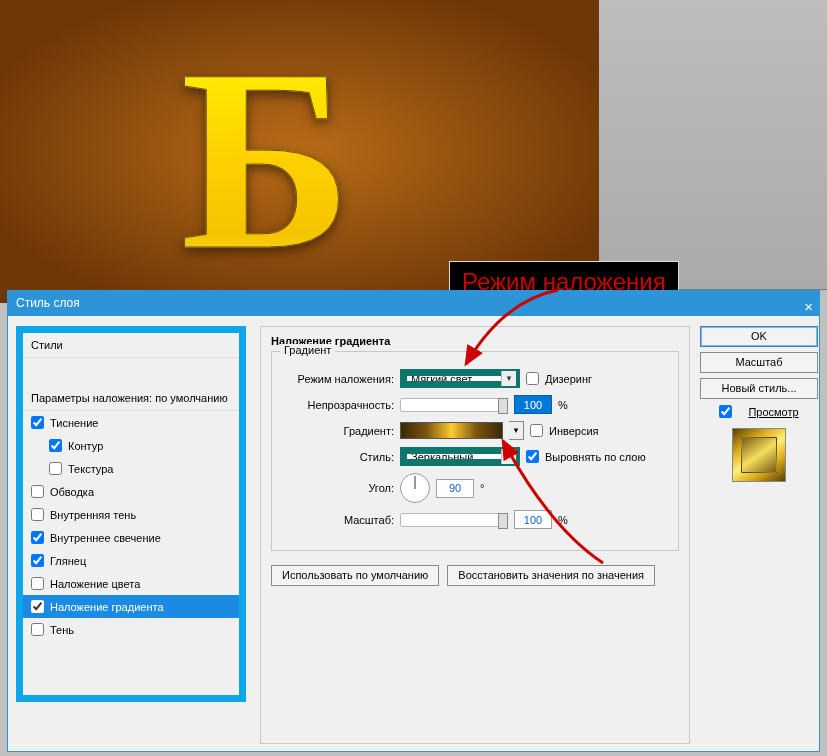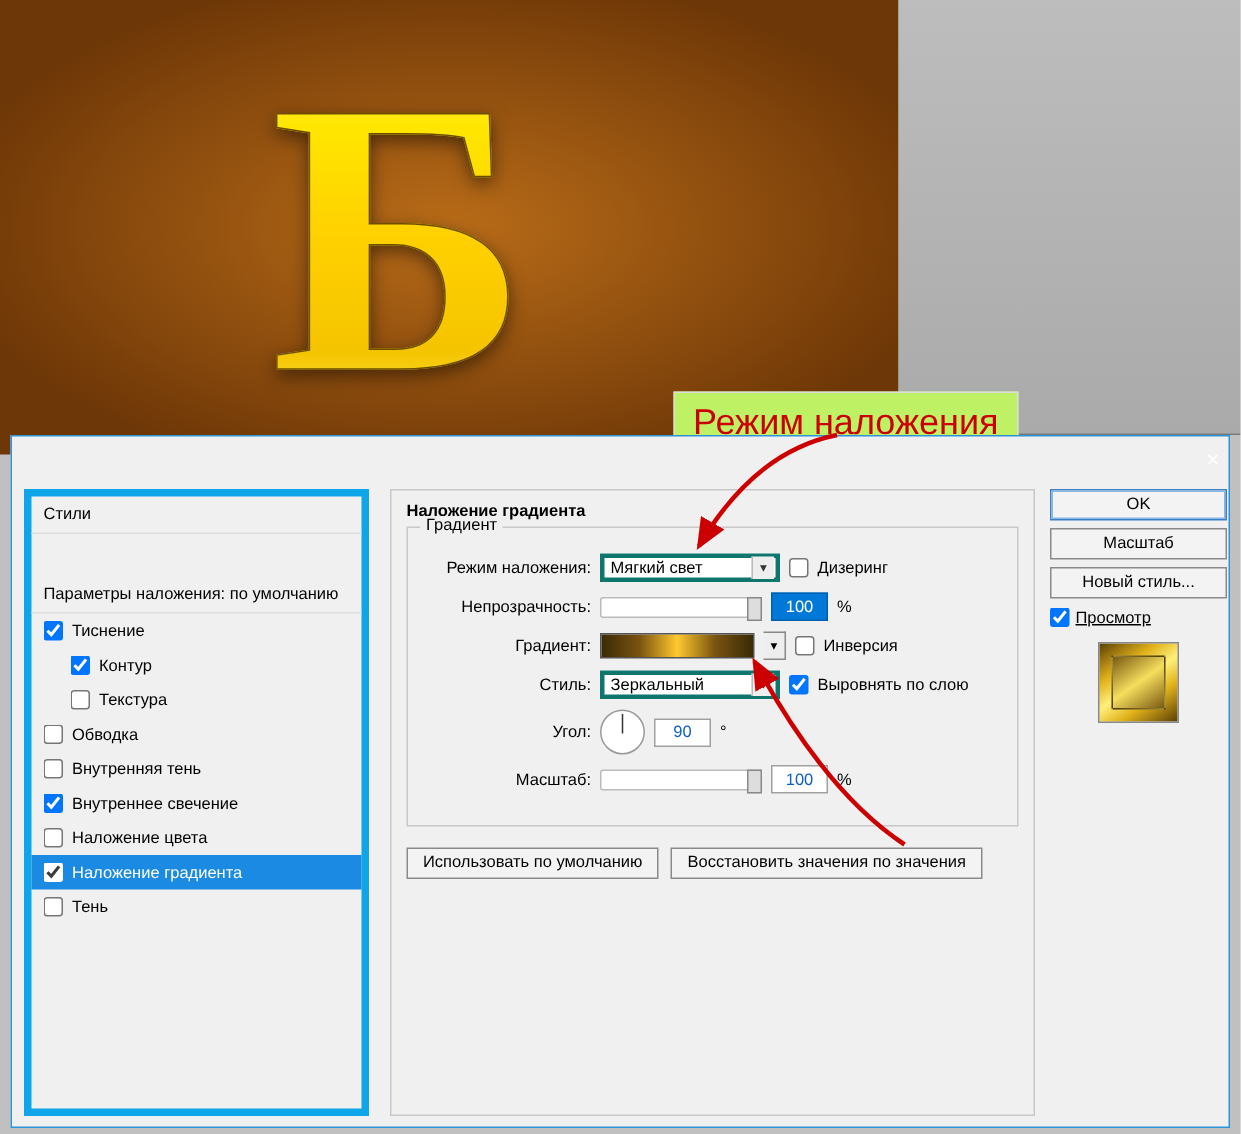--- a/index.html
+++ b/index.html
@@ -9,64 +9,64 @@
   .letter {
     position: absolute; left: 180px; top: 10px; font-size: 260px; font-weight: 700;
     font-family: Georgia, "Times New Roman", serif;
     background: linear-gradient(180deg,#fff77a 0%,#ffe600 25%,#ffd000 50%,#f5c400 75%,#faff6e 100%);
     -webkit-background-clip: text; background-clip: text; color: transparent;
     -webkit-text-stroke: 1px #6b4e00;
     filter: drop-shadow(0 4px 6px rgba(0,0,0,.5));
   }
   .gray-right { position: absolute; left: 599px; top: 0; right: 0; height: 290px; background: linear-gradient(180deg,#bdbdbd,#aaa); border-bottom:1px solid #777;}
 
-  .callout1 { position:absolute; left:449px; top:261px; background:#bef264; padding:6px 12px; font-size:24px; color:#cc0000; border:1px solid #dcdcdc; }
+  .callout1 { position:absolute; left:449px; top:261px; background:#000000; padding:6px 12px; font-size:24px; color:#cc0000; border:1px solid #dcdcdc; }
   .callout2 { position:absolute; left:573px; top:559px; background:#fff; padding:6px 16px; font-size:24px; color:#cc0000; border:1px solid #dcdcdc; }
   .arrow { position:absolute; pointer-events:none; z-index:50; }
   .close-x { position:absolute; right:14px; top:298px; color:#fff; font-size:15px; z-index:20; }
 
   .dialog { position:absolute; left:7px; top:290px; width:813px; height:462px; background:#f0f0f0; border:1px solid #2e94d8; }
   .titlebar { height:25px; background:#2e94d8; color:#fff; line-height:25px; padding-left:8px; font-size:12px; }
 
-  .left-panel { position:absolute; left:8px; top:35px; width:230px; height:418px; border:5px solid #0ea5e9; background:#f0f0f0; }
+  .left-panel { position:absolute; left:8px; top:35px; width:230px; height:376px; border:7px solid #0ea5e9; background:#f0f0f0; }
   .lp-header1 { padding:6px 8px; border-bottom:1px solid #ddd; }
   .lp-header2 { padding:6px 8px; border-bottom:1px solid #ddd;margin-top:28px; }
   .style-item { padding:5px 8px; display:flex; align-items:center; gap:6px; }
   .style-item.indent { padding-left:26px; }
   .style-item.selected { background:#1a8ae2; color:#fff; }
   .style-item.selected .chk { accent-color:#fff; }
   .chk { width:13px; height:13px; }
 
   .mid-panel { position:absolute; left:252px; top:35px; width:430px; height:418px; border:1px solid #c8c8c8; background:#f0f0f0; padding:8px 10px; }
   .section-title { font-weight:700; margin-bottom:4px; }
   .group { border:1px solid #c8c8c8; padding:10px 10px 14px 10px; position:relative; }
   .group-label { position:absolute; top:-8px; left:8px; background:#f0f0f0; padding:0 4px; }
 
   .row { display:flex; align-items:center; margin:7px 0; gap:6px; }
   .lbl { width:112px; text-align:right; }
-  .sel { width:120px; height:19px; border:3px solid #0f766e; background:#fff; padding-left:4px; appearance:none; position:relative; font-size:11px; }
+  .sel { width:120px; height:19px; border:7px solid #0f766e; background:#fff; padding-left:4px; appearance:none; position:relative; font-size:11px; }
   .sel-wrap { position:relative; display:inline-block; }
   .sel-wrap::after { content:"▾"; position:absolute; right:4px; top:2px; font-size:9px; pointer-events:none; color:#333; background:#eee; width:14px; text-align:center; border-left:1px solid #bbb; height:15px; line-height:15px;}
   .ck { width:13px; height:13px; }
   .num { width:38px; height:19px; border:1px solid #a0a0a0; background:#fff; text-align:center; font-size:11px; color:#1060c0; }
   .num.blue { background:#0078d7; color:#fff; border-color:#0060b0;}
   .slider-track { width:108px; height:14px; border:1px solid #bbb; border-radius:2px; background:#fff; position:relative; }
   .slider-thumb { position:absolute; top:-1px; width:10px; height:16px; background:#ddd; border:1px solid #888; }
   .grad-swatch { width:103px; height:17px; border:1px solid #555; background:linear-gradient(90deg,#3a2a06 0%,#7a5310 25%,#ffc92e 50%,#7a5310 75%,#3a2a06 100%); }
   .grad-drop { width:15px; height:19px; border:1px solid #888; border-left:none; background:#eee; text-align:center; line-height:17px; font-size:9px; }
 
   .angle-dial { width:30px; height:30px; border:1px solid #999; border-radius:50%; background:#fff; position:relative; }
   .angle-dial::after { content:""; position:absolute; left:50%; top:2px; width:1px; height:13px; background:#333; transform-origin:bottom center; transform:translateX(-50%) rotate(0deg);}
 
   .btn { display:inline-block; height:21px; line-height:19px; border:1px solid #8a8a8a; background:#f3f3f3; padding:0 10px; text-align:center; }
 
   .right-panel { position:absolute; left:692px; top:35px; width:118px; }
   .rbtn { display:block; width:100%; height:21px; border:1px solid #8a8a8a; background:#f3f3f3; margin-bottom:5px; text-align:center; line-height:19px; }
   .rbtn.default { border:1px solid #3b7fc4; box-shadow:0 0 0 1px #87b6e6 inset;}
-  .preview-ck { display:flex; align-items:center; gap:4px; margin-top:6px; }
+  .preview-ck { display:flex; align-items:center; gap:16px; margin-top:6px; justify-content:center;}
   .preview-swatch { width:54px; height:54px; margin:10px auto 0; border:1px solid #888; background:linear-gradient(145deg,#5b3f06 0%,#e0b11a 30%,#fff07a 50%,#e0b11a 70%,#5b3f06 100%); position:relative;}
   .preview-swatch::after{content:"";position:absolute;inset:8px;border:1px solid rgba(0,0,0,.35);background:linear-gradient(145deg,#7a5a12,#f5de5e,#7a5a12);}
 </style>
 </head>
 <body>
 
 <div class="canvas-bg">
   <div class="letter">Б</div>
 </div>
 <div class="gray-right"></div>
@@ -87,20 +87,21 @@
       <marker id="ah2" markerWidth="8" markerHeight="8" refX="6" refY="3" orient="auto">
         <path d="M0,0 L7,3 L0,6 Z" fill="#cc0000"></path>
       </marker>
     </defs>
   <path d="M108,130 Q55,95 8,8" stroke="#cc0000" stroke-width="3" fill="none" marker-end="url(#ah2)"></path>
 </svg>
 
 <span class="close-x">×</span>
 
 <div class="dialog">
+  <div class="titlebar">Стиль слоя</div>
 
   <div class="left-panel">
     <div class="lp-header1">Стили</div>
     <div class="lp-header2">Параметры наложения: по умолчанию</div>
     <div id="styles-list">
         <div class="style-item">
           <input type="checkbox" class="chk" checked="" style="">
           <span>Тиснение</span>
         </div>
         <div class="style-item indent">
@@ -115,20 +116,24 @@
           <input type="checkbox" class="chk" style="">
           <span>Обводка</span>
         </div>
         <div class="style-item">
           <input type="checkbox" class="chk" style="">
           <span>Внутренняя тень</span>
         </div>
         <div class="style-item">
           <input type="checkbox" class="chk" checked="" style="">
           <span>Внутреннее свечение</span>
+        </div>
+        <div class="style-item">
+          <input type="checkbox" class="chk" checked="" style="">
+          <span>Глянец</span>
         </div>
         <div class="style-item">
           <input type="checkbox" class="chk" style="">
           <span>Наложение цвета</span>
         </div>
         <div class="style-item selected">
           <input type="checkbox" class="chk" checked="" style="">
           <span>Наложение градиента</span>
         </div>
         <div class="style-item">

